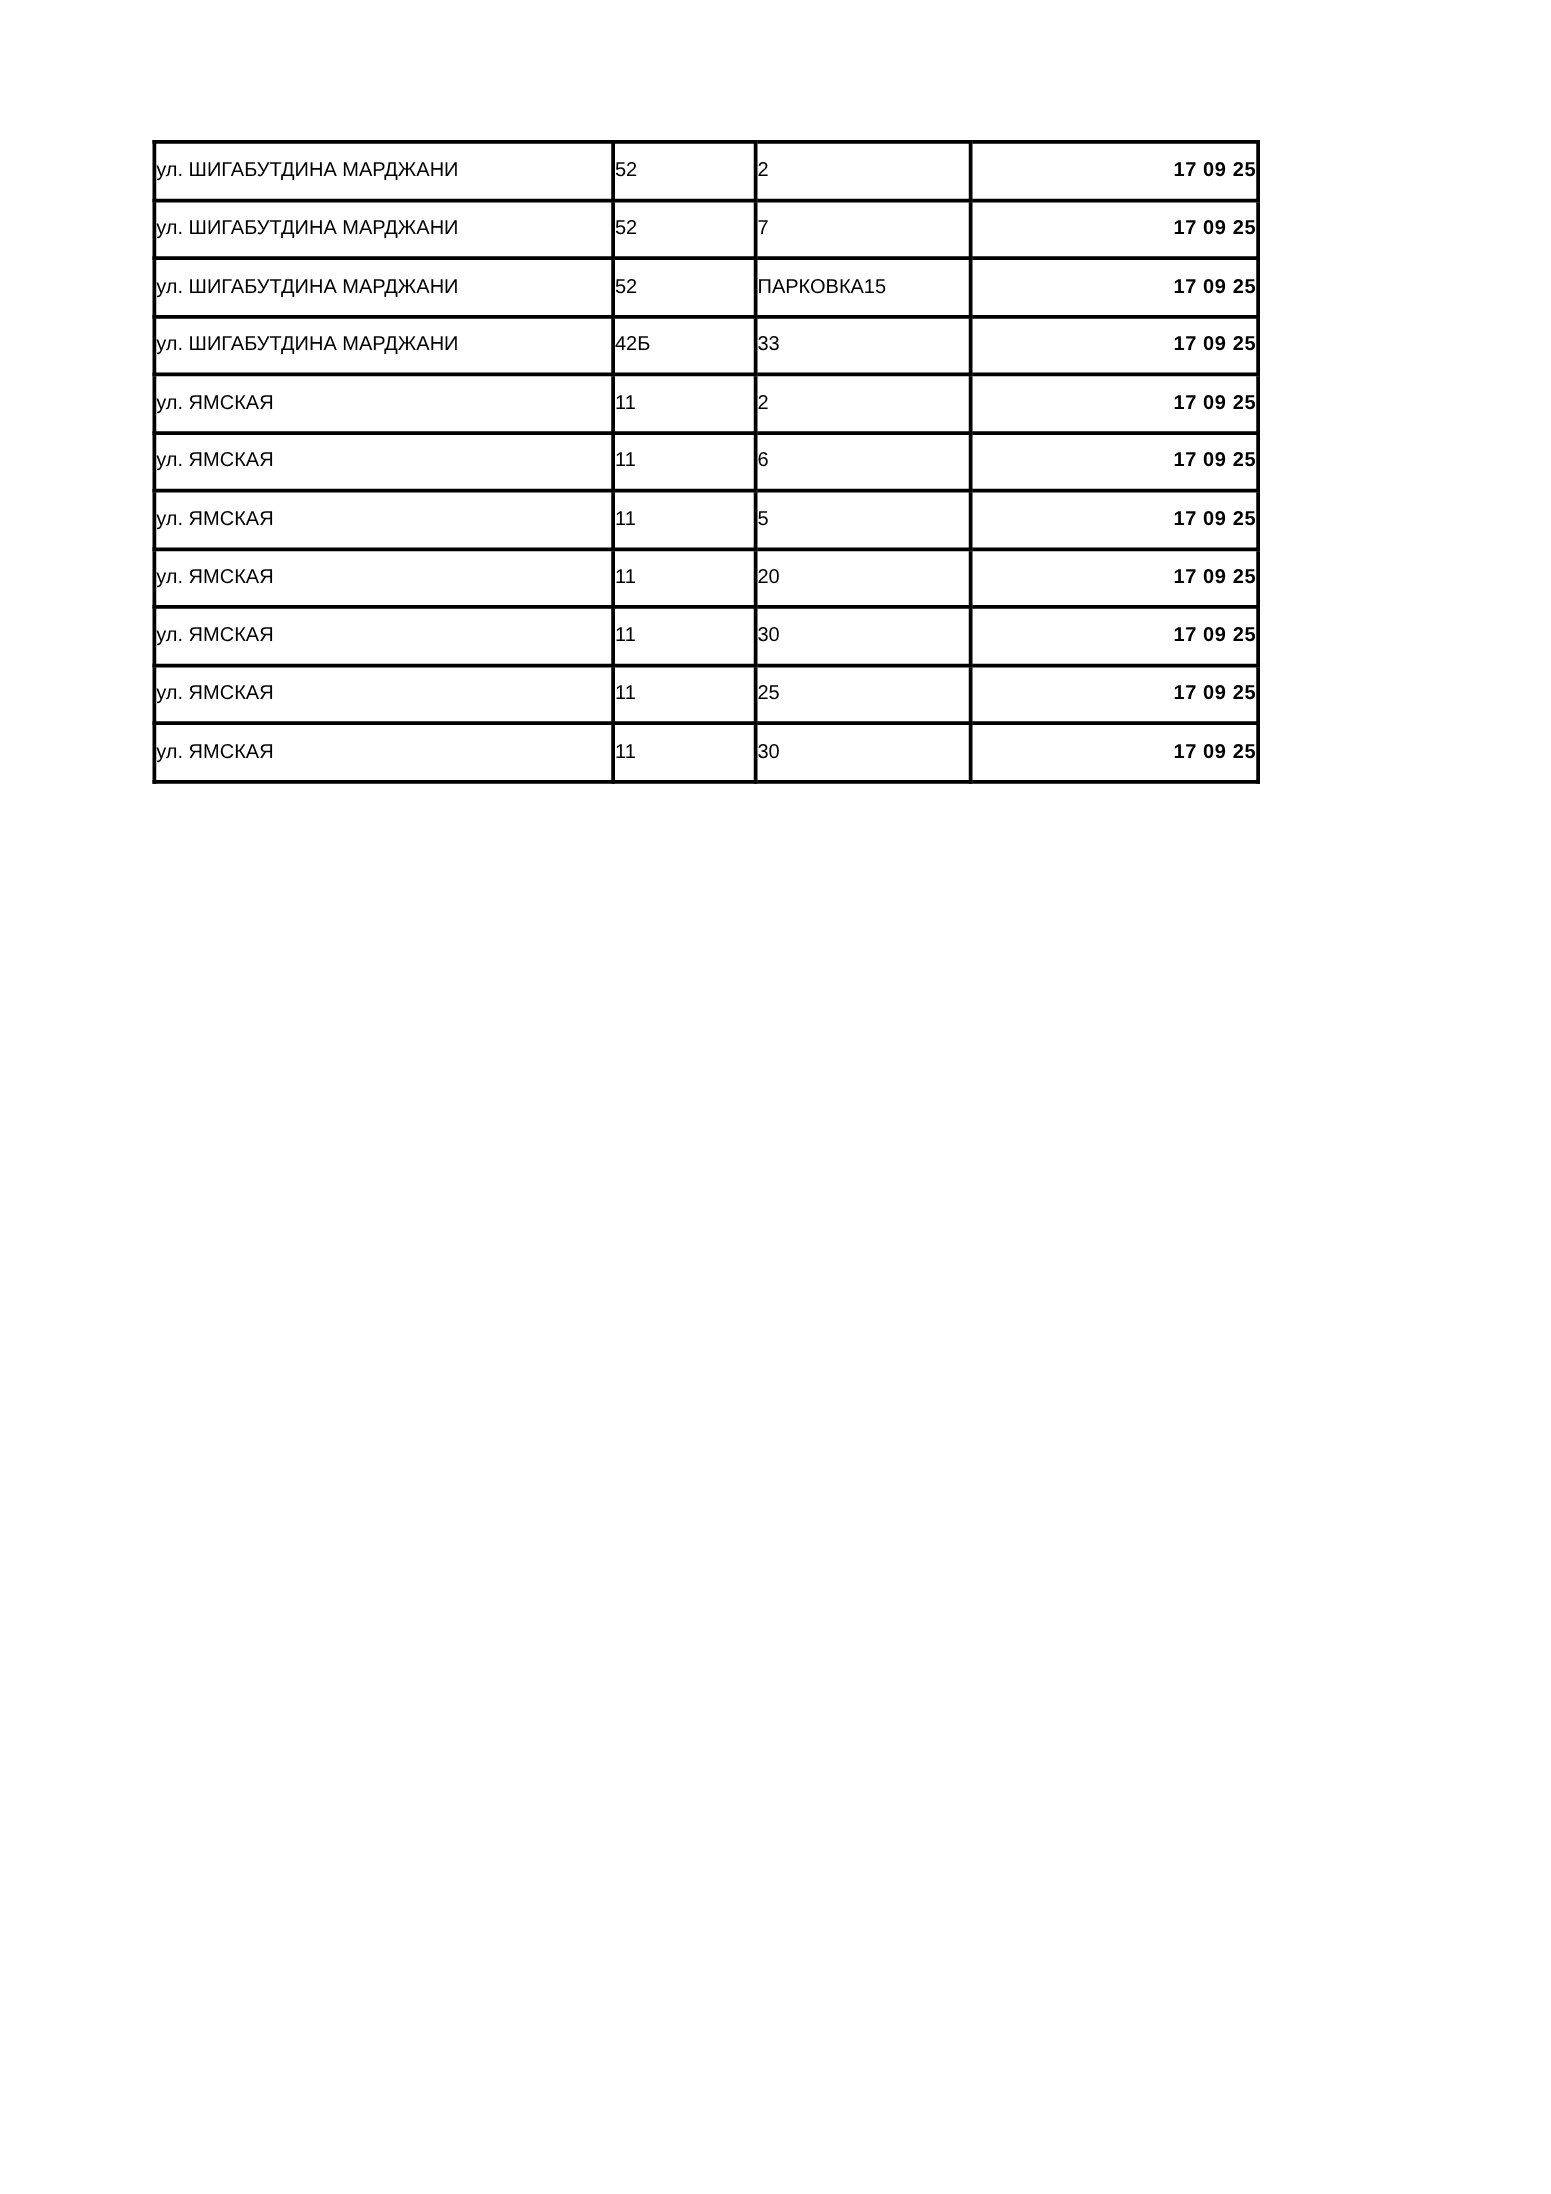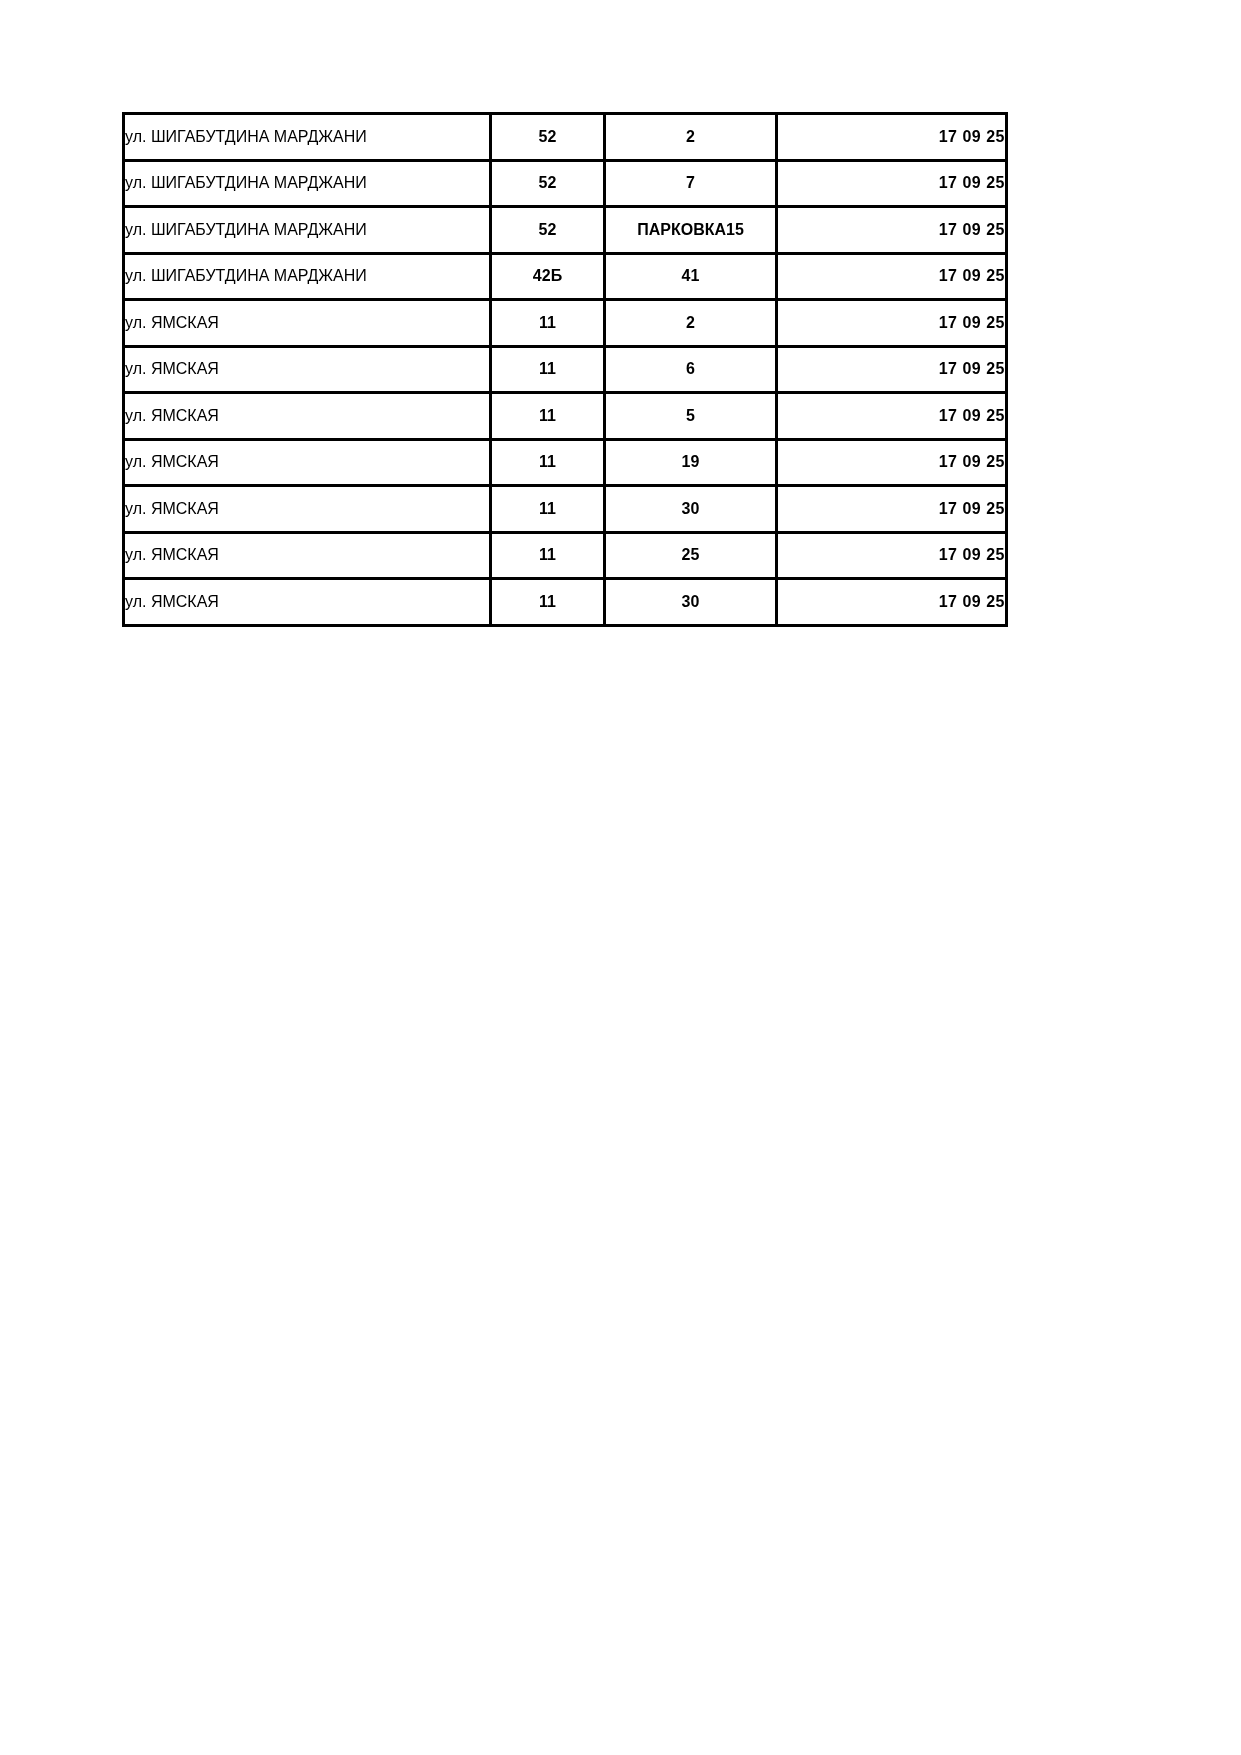--- a/index.html
+++ b/index.html
@@ -38,22 +38,21 @@
     vertical-align: middle;
     padding: 0;
     overflow: hidden;
     white-space: nowrap;
   }
   td.street {
     text-align: left;
     padding-left: 3px;
   }
   td.building, td.unit {
-    text-align: center;
-    font-weight: bold;
+    text-align: left;
   }
   td.date {
     text-align: right;
     font-weight: bold;
     letter-spacing: 0.5px;
   }
 </style>
 </head>
 <body>
 
@@ -83,21 +82,21 @@
   <tr>
     <td class="street">ул. ШИГАБУТДИНА МАРДЖАНИ</td>
     <td class="building">52</td>
     <td class="unit">ПАРКОВКА15</td>
     <td class="date">17 09 25</td>
   </tr>
 
   <tr>
     <td class="street">ул. ШИГАБУТДИНА МАРДЖАНИ</td>
     <td class="building">42Б</td>
-    <td class="unit">41</td>
+    <td class="unit">33</td>
     <td class="date">17 09 25</td>
   </tr>
 
   <tr>
     <td class="street">ул. ЯМСКАЯ</td>
     <td class="building">11</td>
     <td class="unit">2</td>
     <td class="date">17 09 25</td>
   </tr>
 
@@ -111,21 +110,21 @@
   <tr>
     <td class="street">ул. ЯМСКАЯ</td>
     <td class="building">11</td>
     <td class="unit">5</td>
     <td class="date">17 09 25</td>
   </tr>
 
   <tr>
     <td class="street">ул. ЯМСКАЯ</td>
     <td class="building">11</td>
-    <td class="unit">19</td>
+    <td class="unit">20</td>
     <td class="date">17 09 25</td>
   </tr>
 
   <tr>
     <td class="street">ул. ЯМСКАЯ</td>
     <td class="building">11</td>
     <td class="unit">30</td>
     <td class="date">17 09 25</td>
   </tr>
 

